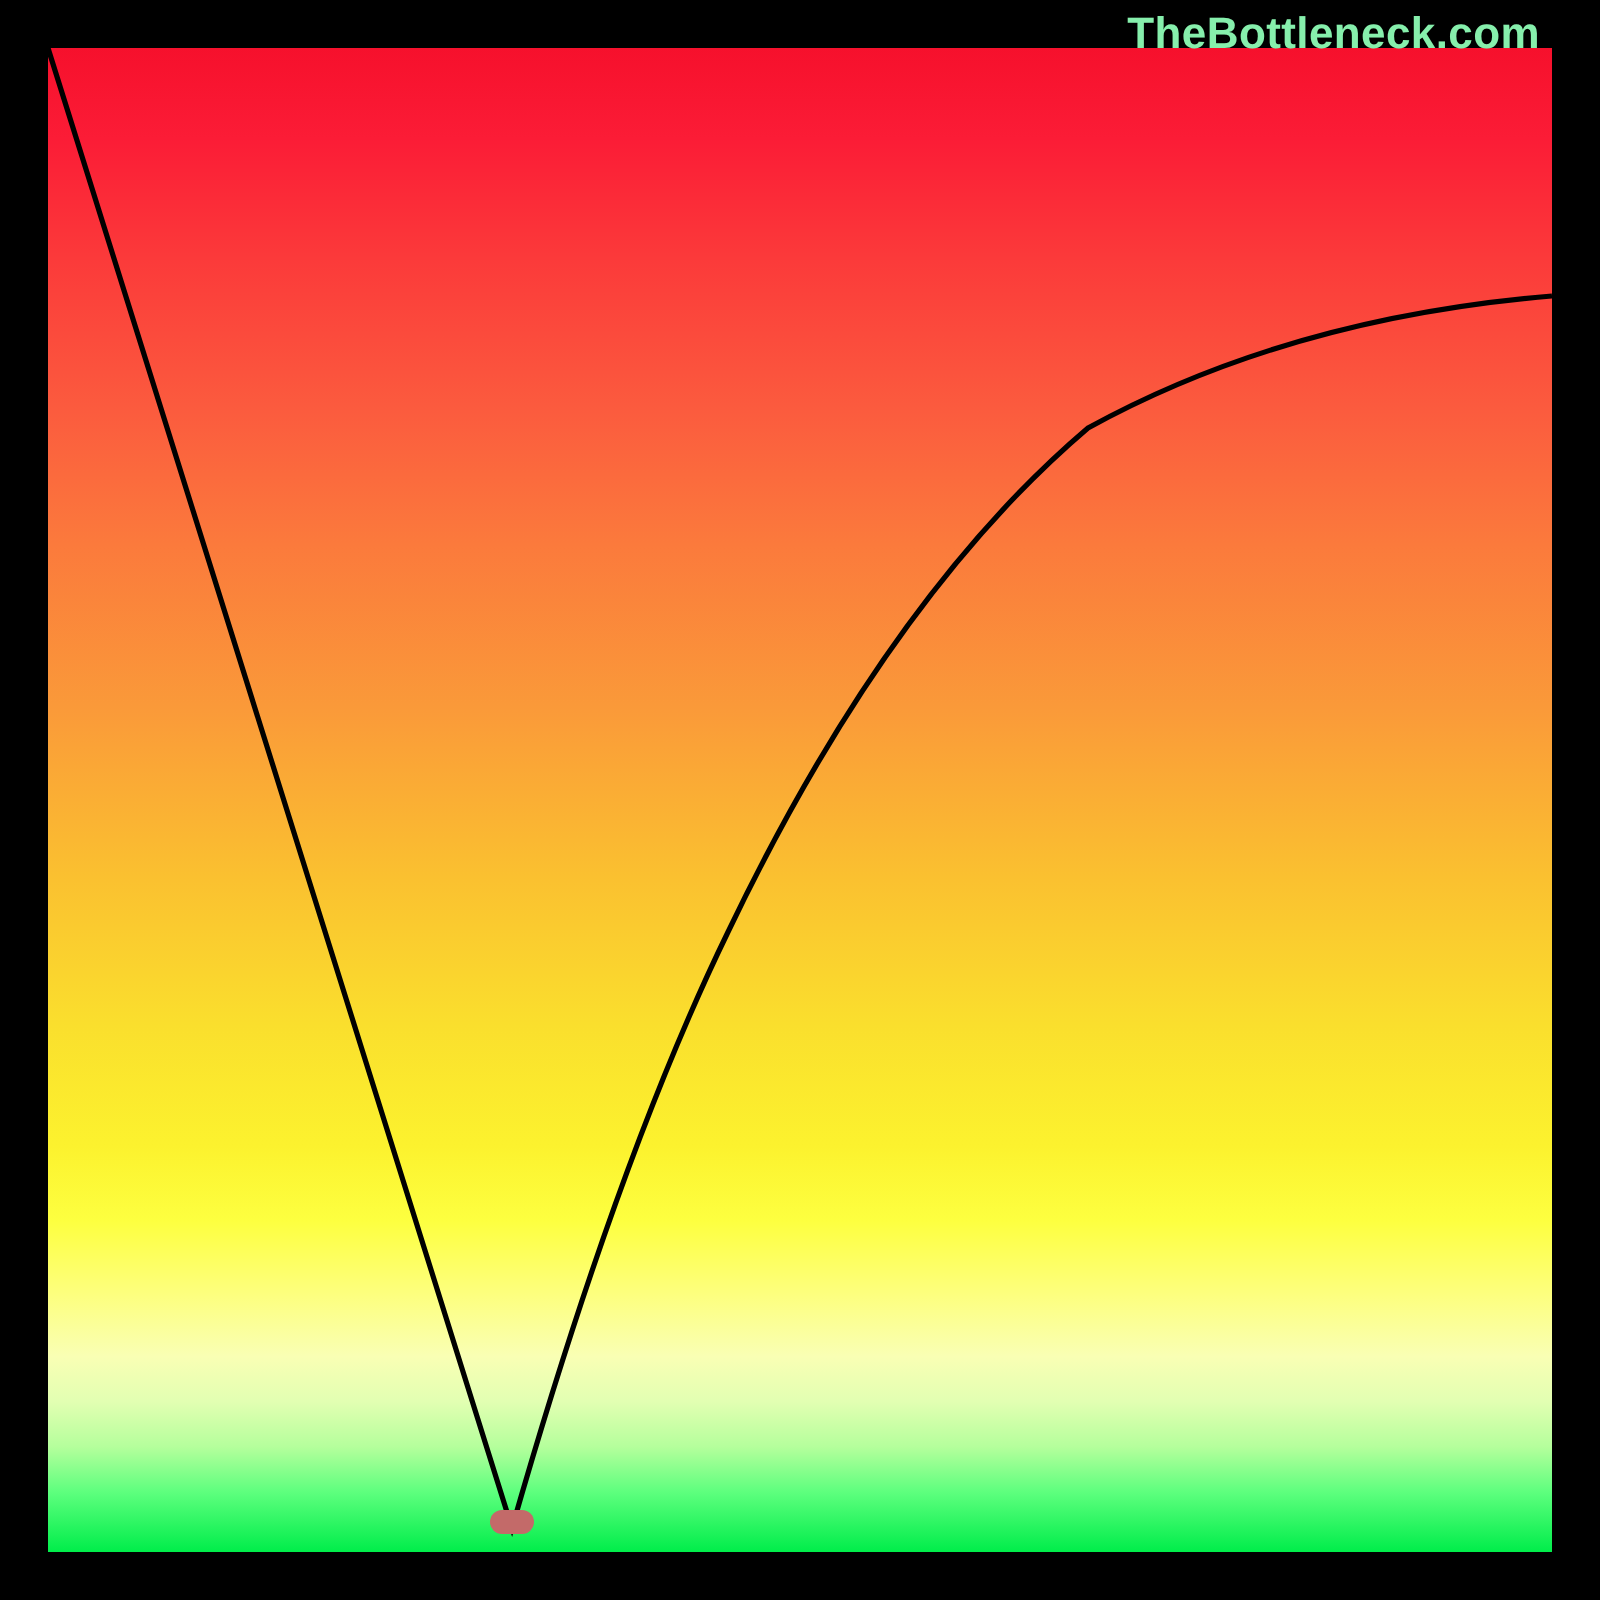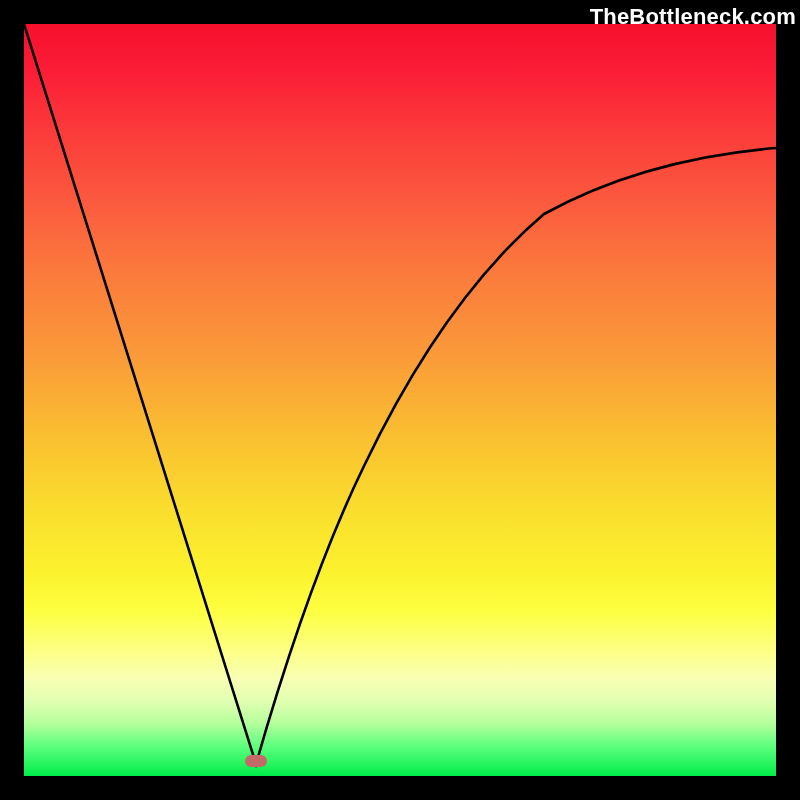--- a/index.html
+++ b/index.html
@@ -7,24 +7,24 @@
     width: 800px;
     height: 800px;
     background: #000;
     position: relative;
     overflow: hidden;
     font-family: Arial, Helvetica, sans-serif;
   }
   .watermark {
     position: absolute;
     top: 4px;
-    right: 4px;
+    right: 30px;
     font-size: 22px;
     font-weight: bold;
-    color: #ffffff;
+    color: #86efac;
     z-index: 10;
     letter-spacing: 0.2px;
   }
   .frame {
     position: absolute;
     top: 24px;
     left: 24px;
     width: 752px;
     height: 752px;
     background: #000;

